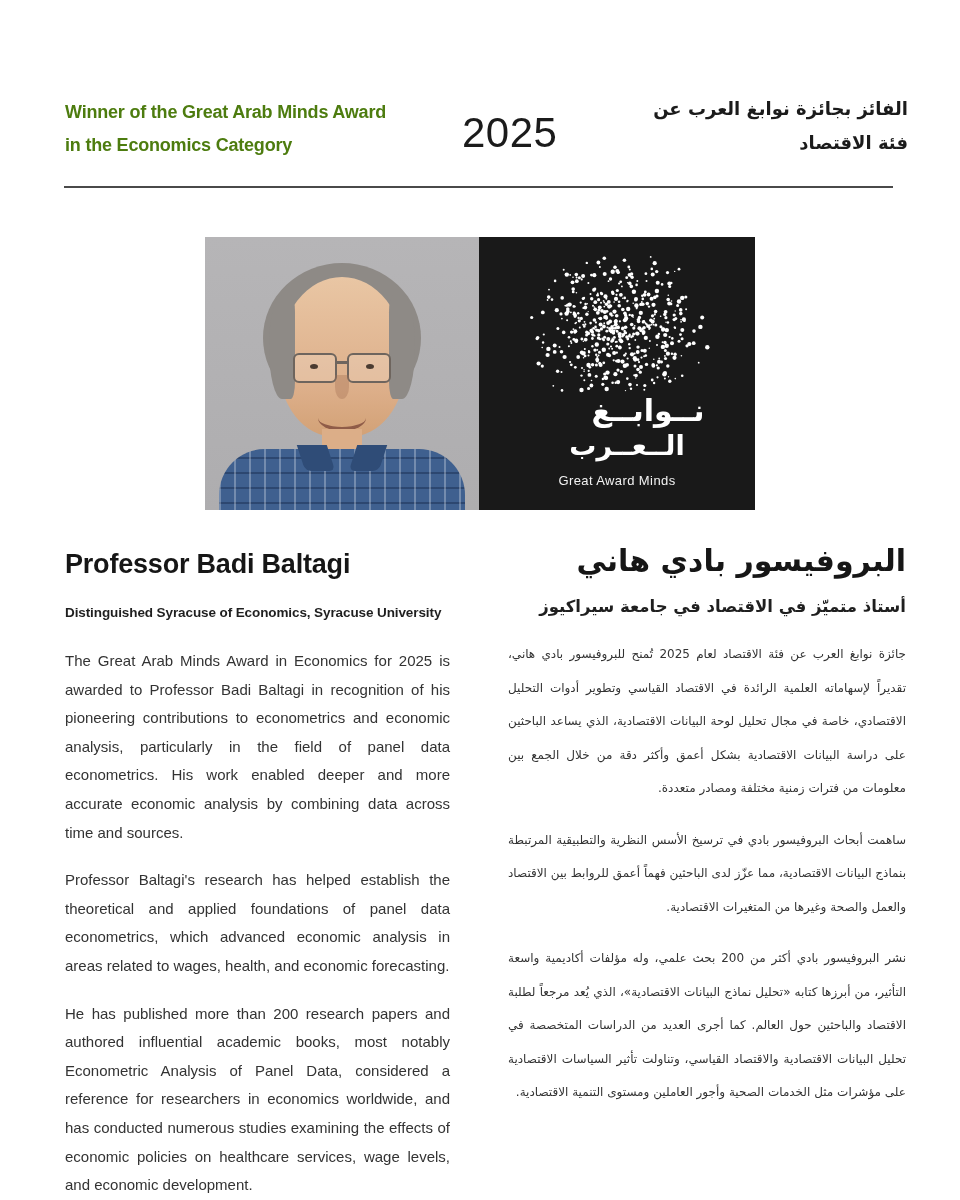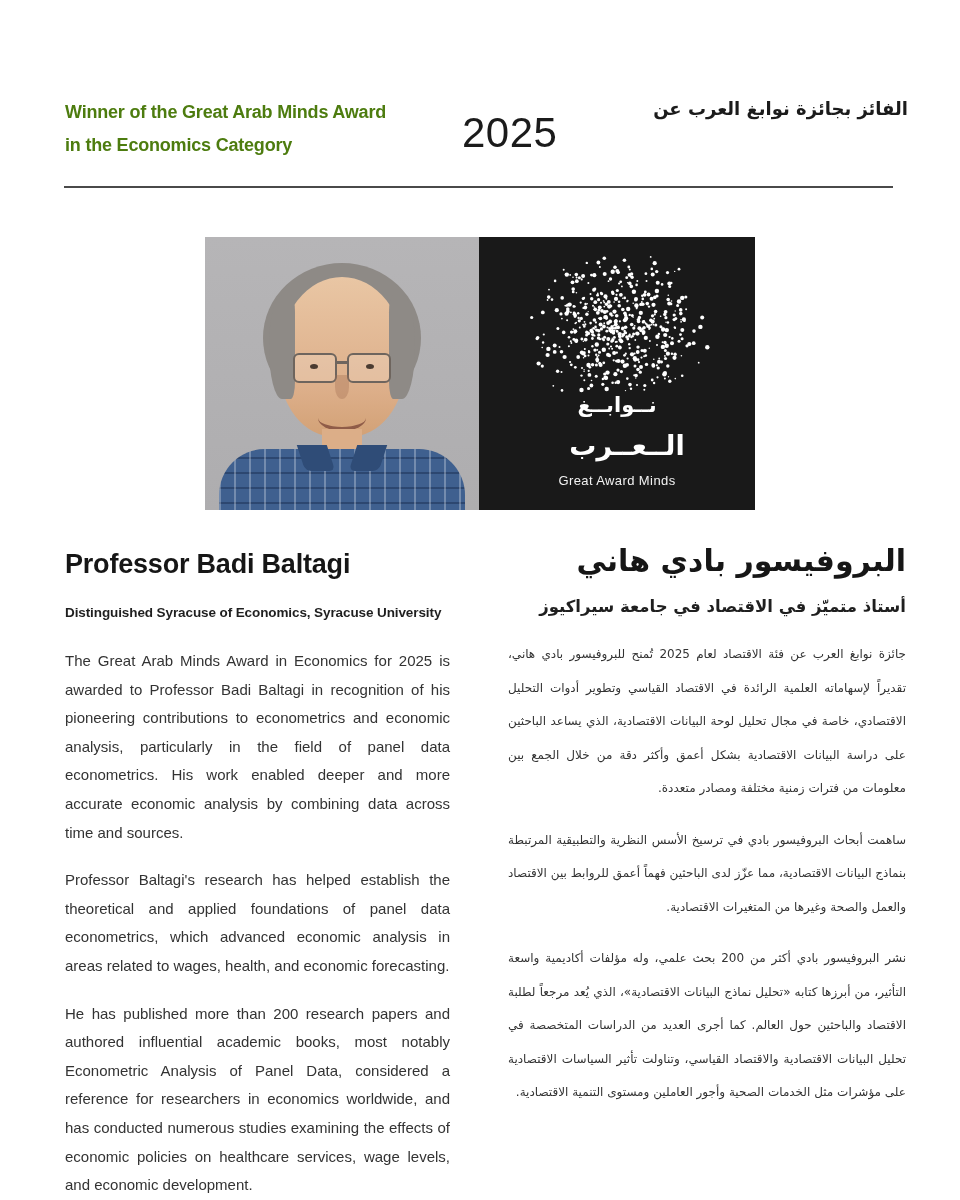--- a/index.html
+++ b/index.html
@@ -49,21 +49,21 @@
   .collar-l{position:absolute;left:96px;top:208px;width:30px;height:26px;background:#2f4c77;
             transform:skewX(18deg);border-radius:0 0 6px 6px;}
   .collar-r{position:absolute;left:148px;top:208px;width:30px;height:26px;background:#2f4c77;
             transform:skewX(-18deg);border-radius:0 0 6px 6px;}
 
   .logo{position:absolute;left:479px;top:237px;width:276px;height:273px;background:#191919;
         text-align:center;}
   .logo svg{position:absolute;left:0;top:4px;}
   .logo-ar{position:absolute;left:0;width:100%;direction:rtl;white-space:nowrap;
            font-family:"DejaVu Sans",sans-serif;font-weight:bold;color:#ffffff;}
-  .logo-ar.l1{top:156px;font-size:21px;}
+  .logo-ar.l1{top:156px;font-size:30px;padding-left:31px;}
   .logo-ar.l2{top:193px;font-size:27px;padding-left:10px;}
   .logo-en{position:absolute;left:0;top:236px;width:100%;color:#f2f2f2;
            font-size:13px;letter-spacing:0.4px;}
 
   
   .col-en{position:absolute;left:65px;top:546px;width:385px;}
   .h2-en{font-size:27px;font-weight:bold;line-height:36px;color:#161616;letter-spacing:-0.2px;}
   .sub-en{margin-top:23px;font-size:13.5px;font-weight:bold;color:#1f1f1f;letter-spacing:-0.1px;}
   .p-en{margin:19px 0 0 0;font-size:15px;line-height:28.6px;text-align:justify;color:#333333;}
   .p-en.first{margin-top:27px;}
@@ -81,20 +81,21 @@
 
 <div class="page">
 
   <div class="hdr-en">
     <div>Winner of the Great Arab Minds Award</div>
     <div>in the Economics Category</div>
   </div>
   <div class="hdr-year">2025</div>
   <div class="hdr-ar">
     <div>الفائز بجائزة نوابغ العرب عن</div>
+    <div>فئة الاقتصاد</div>
   </div>
   <div class="rule"></div>
 
   <div class="photo">
     <div class="hair-back"></div>
     <div class="head"></div>
     <div class="hair-side-l"></div>
     <div class="hair-side-r"></div>
     <div class="glasses">
       <div class="lens l">

